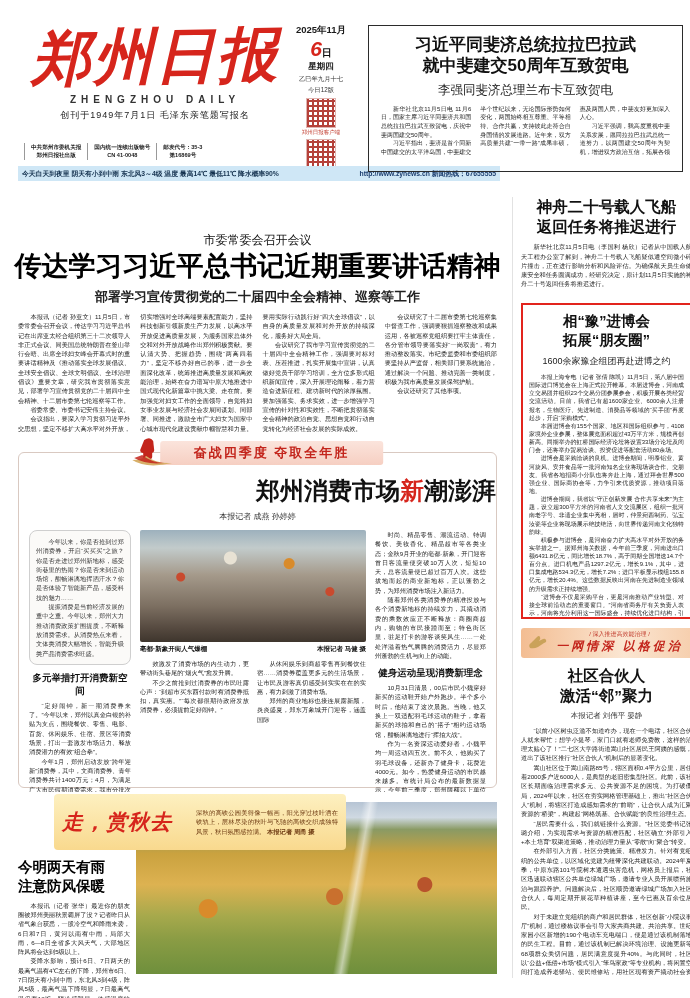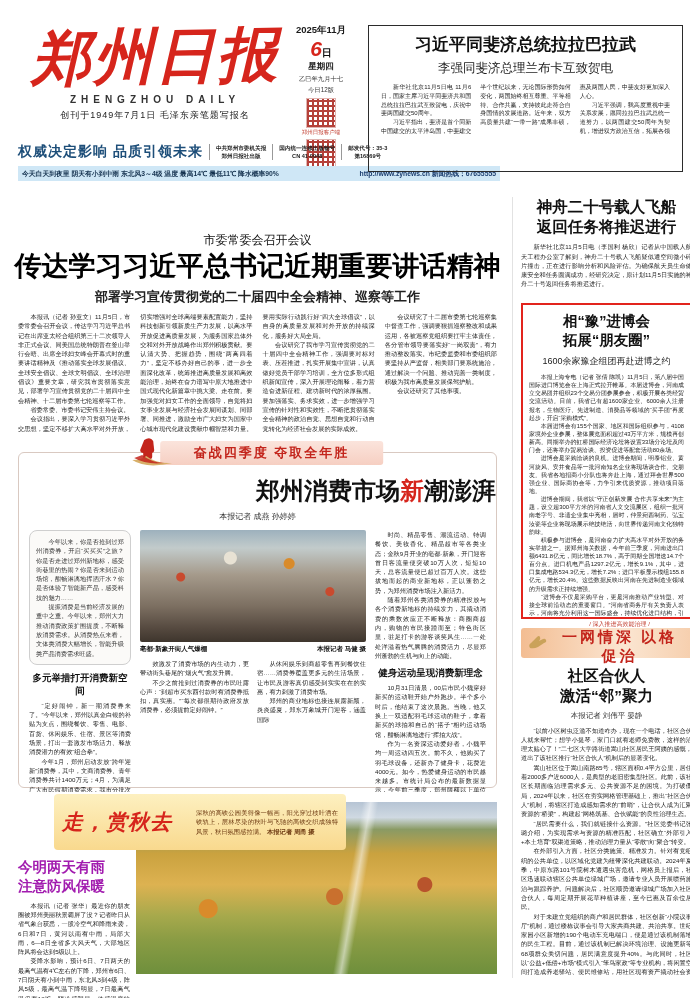--- a/index.html
+++ b/index.html
@@ -84,37 +84,37 @@
        radial-gradient(circle at 55% 55%, #c9702e 0 8px, rgba(0,0,0,0) 9px),
        radial-gradient(circle at 80% 48%, #b8542c 0 7px, rgba(0,0,0,0) 8px),
        linear-gradient(180deg,#b6c4d4 0%,#cfd9e2 9%,#8a9a64 16%,#caa23f 30%,#ddb251 48%,#a7a94c 66%,#8a9c44 80%,#6e8f3c 100%);}
   .autumn-banner{position:absolute;left:36px;top:0;width:292px;height:56px;z-index:2;border-radius:4px;
      background:linear-gradient(180deg,#fdf0c0,#f9d98e);display:flex;align-items:center;padding:0 8px;box-sizing:border-box;}
   .autumn-title{font-size:21px;font-weight:bold;font-style:italic;color:#d6251c;letter-spacing:1px;
      font-family:"DejaVu Serif",serif;white-space:nowrap;margin-right:24px;}
   .autumn-cap{font-size:6.3px;line-height:1.5;color:#6e3a12;text-align:justify;}
   .autumn-credit{white-space:nowrap;font-weight:bold;}
   .rain{position:absolute;left:0;top:64px;width:112px;}
-  .rain h2{margin:0 0 5px;font-size:14.5px;line-height:1.3;font-weight:bold;color:#a21caf;}
+  .rain h2{margin:0 0 5px;font-size:14.5px;line-height:1.3;font-weight:bold;color:#000000;}
   .rain .small-body{height:112px;overflow:hidden;}
   
   .rail{position:absolute;left:512px;top:197px;width:171px;border-left:1px solid #e2e2e2;padding-left:8px;box-sizing:content-box;}
   .rail-art h2{margin:0;font-size:15.5px;line-height:1.3;font-weight:bold;text-align:center;color:#111;}
   .rail-art .small-body{margin-top:5px;}
   .shenzhou .small-body{height:52px;overflow:hidden;}
   .expo{border:2px solid #e2241d;margin-top:9px;padding:7px 6px;box-sizing:border-box;height:316px;overflow:hidden;}
   .expo h2{font-size:14.5px;}
   .expo .sub{font-size:9px;text-align:center;margin:5px 0 4px;color:#222;}
   .expo .small-body{font-size:5.9px;line-height:1.38;}
   .gov{margin-top:9px;height:30px;border-radius:3px;background:linear-gradient(90deg,#f3bd92,#fbe6d2 60%,#f6cfae);
        display:flex;align-items:center;padding:0 6px;box-sizing:border-box;}
   .gov svg{flex:none;margin-right:6px;}
   .gov-text{flex:1;text-align:center;}
   .gov-k{font-size:6px;color:#c0392b;line-height:1.2;}
-  .gov-t{font-size:15px;font-weight:bold;color:#c3251c;letter-spacing:3px;}
+  .gov-t{font-size:12px;font-weight:bold;color:#c3251c;letter-spacing:3px;font-style:italic;}
   .community{margin-top:8px;}
   .community .byline{text-align:center;font-size:7.5px;color:#333;margin-top:4px;}
   .community .small-body{height:252px;overflow:hidden;margin-top:5px;}
 </style>
 </head>
 <body>
 
 <div class="page">
 
   <div class="brand">
@@ -129,33 +129,32 @@
     <div class="db-week">星期四</div>
     <div class="db-lunar">乙巳年九月十七</div>
     <div class="db-pages">今日12版</div>
     <div class="qr"></div>
     <div class="qr-label">郑州日报客户端</div>
     <div class="qr"></div>
     <div class="qr-label">正观新闻</div>
   </div>
 
   <div class="slogan-row">
-    <span class="slogan">权威决定影响 品质引领未来</span>
     <span class="pubcol"><span>中共郑州市委机关报</span><br><span>郑州日报社出版</span></span>
     <span class="pubcol"><span>国内统一连续出版物号</span><br><span>CN 41-0048</span></span>
     <span class="pubcol"><span>邮发代号：35-3</span><br><span>第16869号</span></span>
   </div>
 
   <div class="strip">
     <span class="strip-weather">今天白天到夜里 阴天有小到中雨 东北风3～4级 温度 最高14℃ 最低11℃ 降水概率90%</span>
     <span class="strip-right">http://www.zynews.cn 新闻热线：67655555</span>
   </div>
 
   <div class="fiji">
-    <h1><span>习近平同斐济总统拉拉巴拉武</span><br></h1>
+    <h1><span>习近平同斐济总统拉拉巴拉武</span><br><span>就中斐建交50周年互致贺电</span></h1>
     <div class="sub">李强同斐济总理兰布卡互致贺电</div>
     <div class="body">
         <p>新华社北京11月5日电 11月6日，国家主席习近平同斐济共和国总统拉拉巴拉武互致贺电，庆祝中斐两国建交50周年。</p>
         <p>习近平指出，斐济是首个同新中国建交的太平洋岛国，中斐建交半个世纪以来，无论国际形势如何变化，两国始终相互尊重、平等相待、合作共赢，支持彼此走符合自身国情的发展道路。近年来，双方高质量共建“一带一路”成果丰硕，惠及两国人民，中斐友好更加深入人心。</p>
         <p>习近平强调，我高度重视中斐关系发展，愿同拉拉巴拉武总统一道努力，以两国建交50周年为契机，增进双方政治互信，拓展各领域合作，推动中斐全面战略伙伴关系迈上新台阶。（下转四版）</p>
       </div>
   </div>
 
   <div class="lead-kicker">市委常委会召开会议</div>
   <div class="lead-h1">传达学习习近平总书记近期重要讲话精神</div>

